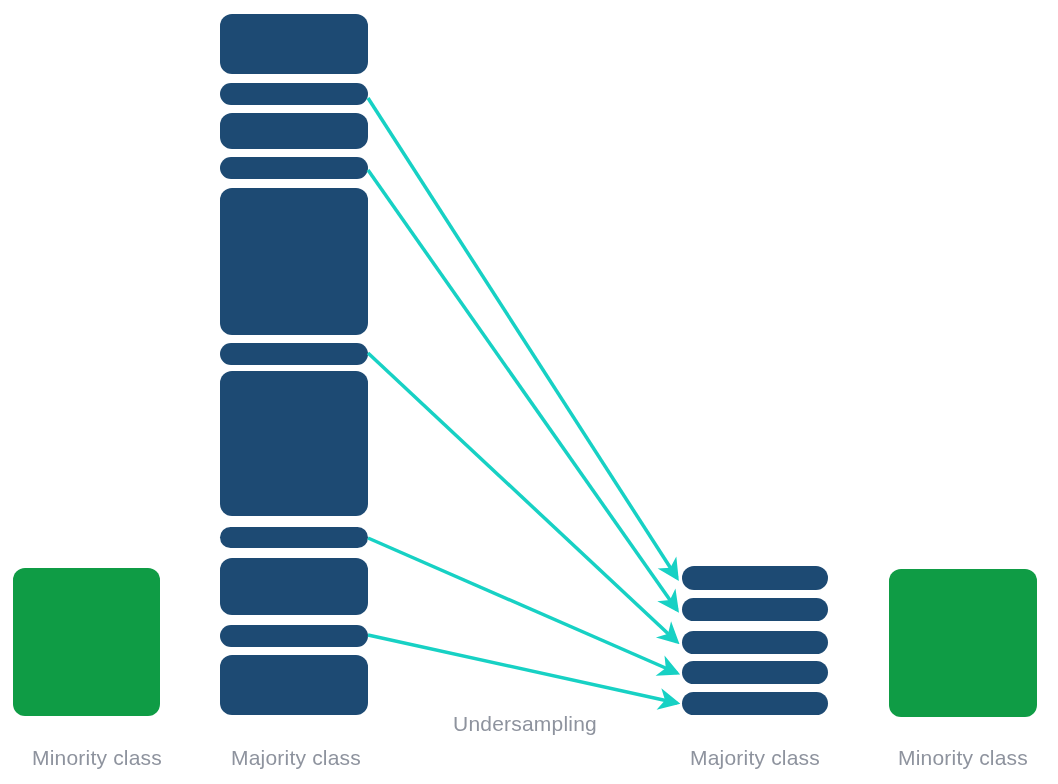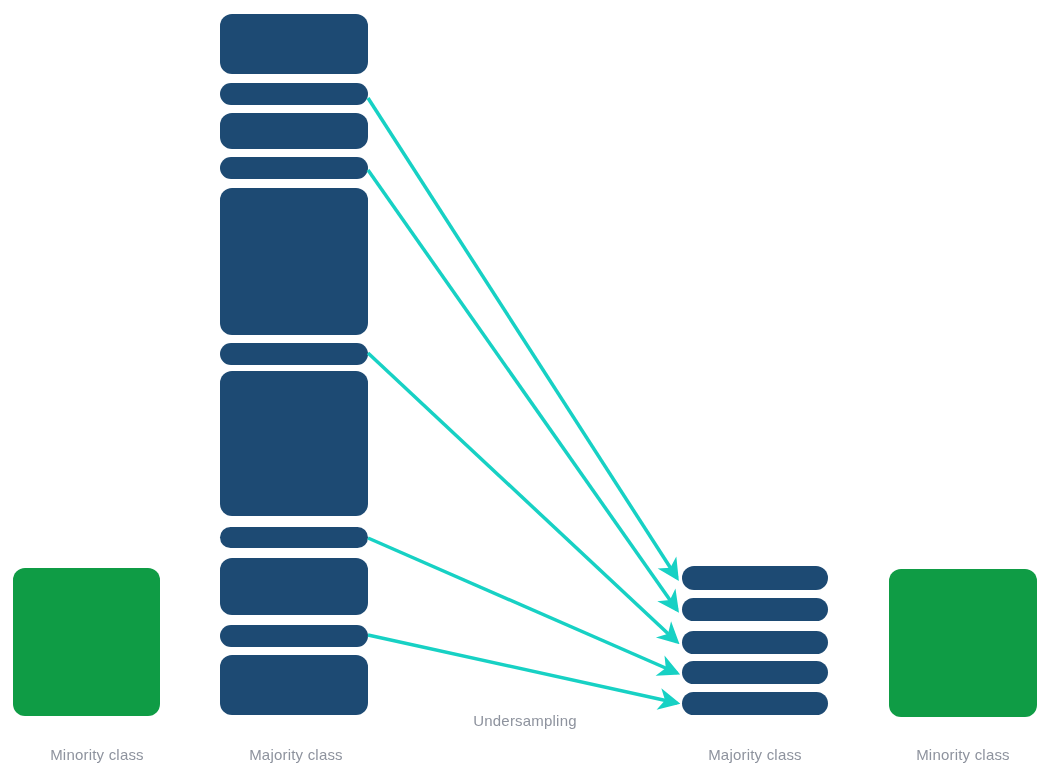--- a/index.html
+++ b/index.html
@@ -27,21 +27,21 @@
   }
   #arrows-svg {
     position: absolute;
     left: 0; top: 0;
     z-index: 2;
     pointer-events: none;
   }
   .label {
     position: absolute;
     transform: translateX(-50%);
-    font-size: 15px;
+    font-size: 21px;
     letter-spacing: 0.2px;
     color: var(--gray, #8e939e);
     white-space: nowrap;
     z-index: 3;
   }
 </style>
 </head>
 <body>
 
 <div id="canvas">

